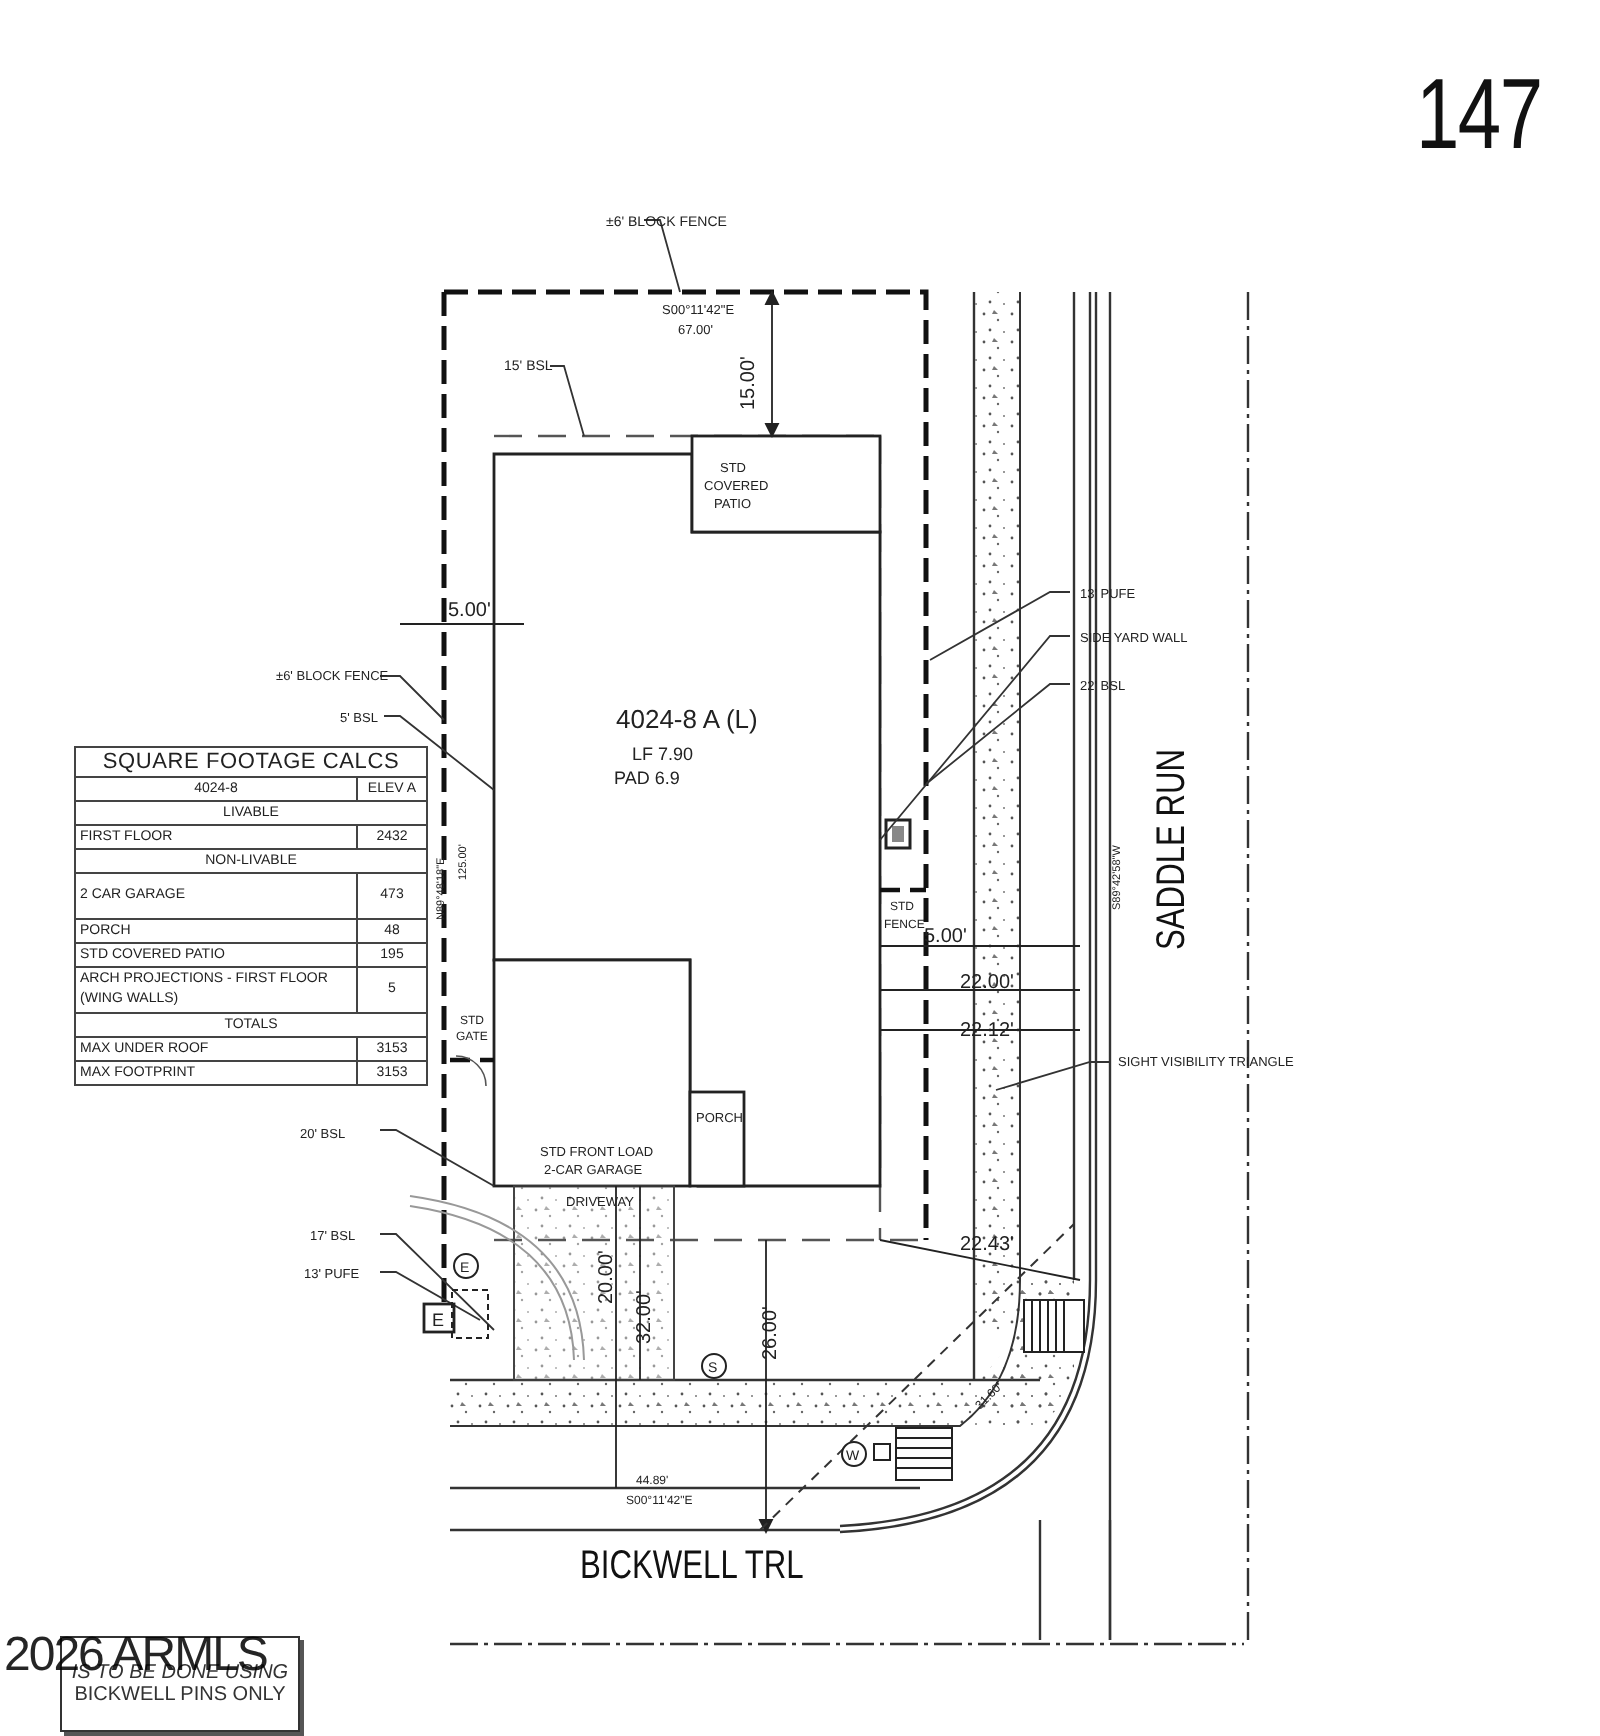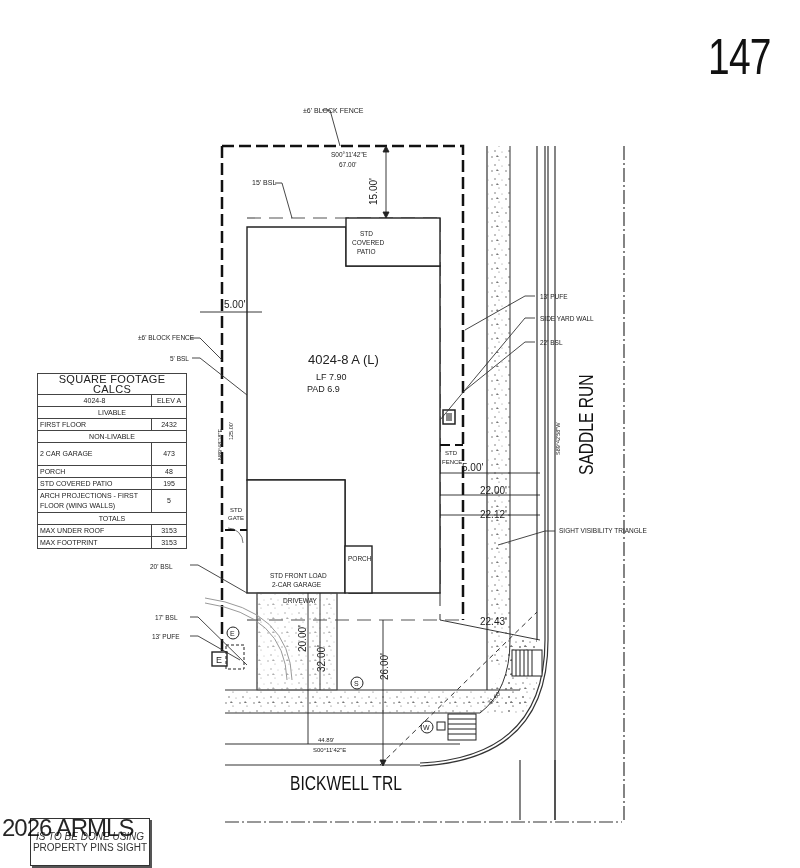--- a/index.html
+++ b/index.html
@@ -1,20 +1,20 @@
 <!DOCTYPE html>
 <html><head>
 <meta charset="utf-8">
 <style>
   html, body { margin:0; padding:0; background:#ffffff; }
   body { width:800px; height:868px; position:relative; overflow:hidden; font-family:"Liberation Sans", sans-serif; color:#1a1a1a; }
   .page-number { position:absolute; left:708px; top:28px; font-size:50px; font-family:"Liberation Sans", sans-serif; transform:scaleX(0.78); transform-origin:left top; letter-spacing:-1px; color:#111; }
   svg.plan { position:absolute; left:0; top:0; }
   svg text { font-family:"Liberation Sans", sans-serif; fill:#222; }
-  .sqft-table { position:absolute; left:37px; top:373px; width:150px; border-collapse:collapse; font-size:7px; font-family:"Liberation Sans", sans-serif; background:#fff; }
+  .sqft-table { position:absolute; left:37px; top:373px; width:177px; border-collapse:collapse; font-size:7px; font-family:"Liberation Sans", sans-serif; background:#fff; }
   .sqft-table td { border:1px solid #444; padding:0 2px; height:11px; line-height:10px; text-transform:uppercase; color:#222; }
   .sqft-table td.val { text-align:center; width:30px; }
   .sqft-table td.title { text-align:center; font-size:11px; height:14px; letter-spacing:0.3px; }
   .sqft-table td.section { text-align:center; }
   .sqft-table td.tall { height:22px; }
   .note-box { position:absolute; left:30px; top:818px; width:118px; height:46px; border:1px solid #333; box-shadow:2px 2px 0 #555; background:#fff; font-size:10px; line-height:11px; text-align:center; color:#333; }
   .note-box .l1 { padding-top:12px;font-style:italic; }
   .watermark { position:absolute; left:2px; top:814px; font-size:24px; color:#000000; letter-spacing:-1px; white-space:nowrap; opacity:0.85; }
   .street-label { position:absolute; font-size:20px; color:#111; transform-origin:left top; }
   .street-bickwell { left:290px; top:772px; transform:scaleX(0.78); }
@@ -262,15 +262,15 @@
   </tr>
   <tr>
     <td>MAX FOOTPRINT</td>
     <td class="val">3153</td>
   </tr>
 </tbody>
   </table>
 
 <div class="note-box">
   <div class="l1">IS TO BE DONE USING</div>
-  <div>PROPERTY PINS SIGHT</div>
+  <div>BICKWELL PINS ONLY</div>
 </div>
 <div class="watermark">2026 ARMLS</div>
 
 </body></html>

